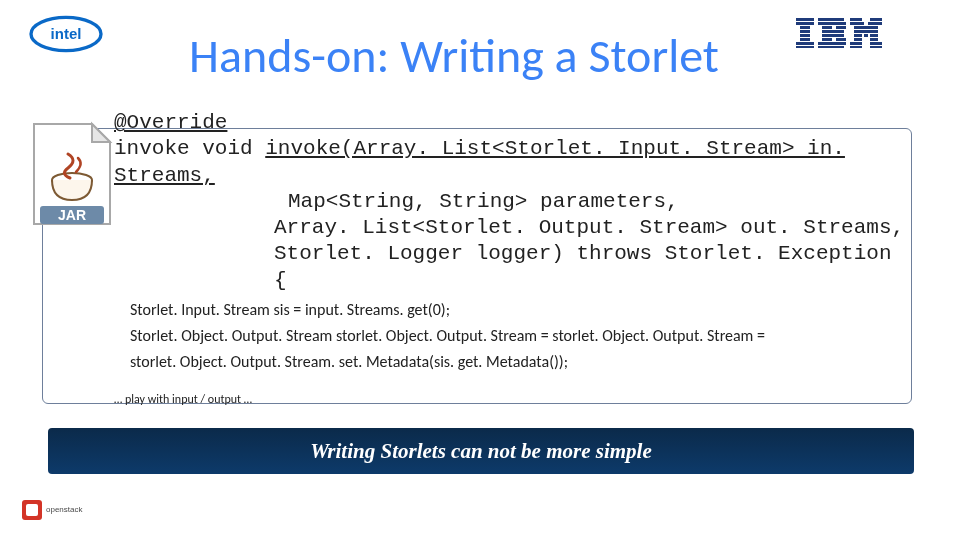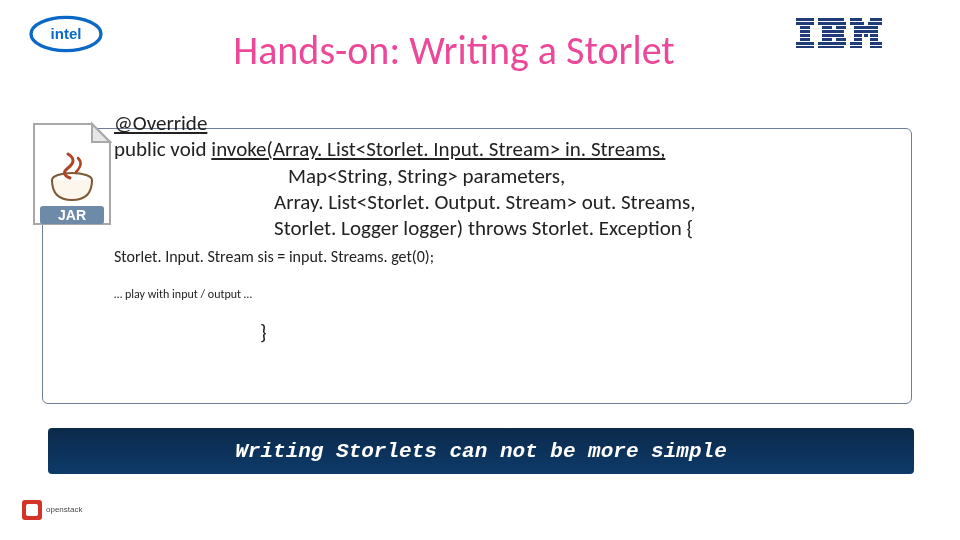--- a/index.html
+++ b/index.html
@@ -6,49 +6,49 @@
   html, body { width: 960px; height: 540px; background: #fff; font-family: "Segoe UI", Calibri, Arial, sans-serif; overflow: hidden; }
   .slide { position: relative; width: 908px; height: 540px; padding-left: 14px; }
 
   .intel-logo { position: absolute; left: 28px; top: 14px; }
   .intel-logo svg { width: 76px; height: 40px; }
 
   .ibm-logo { position: absolute; right: 26px; top: 18px; }
 
   .title {
     position: absolute; top: 26px; left: 0; right: 0;
-    text-align: center; font-size: 40px; font-weight: 400;
-    color: #ec4899; font-family: Calibri, "Segoe UI", Arial, sans-serif;
+    text-align: center; font-size: 48px; font-weight: 400;
+    color: #3b82f6; font-family: Calibri, "Segoe UI", Arial, sans-serif;
   }
 
   .code-block {
     position: absolute; left: 114px; top: 110px; width: 800px;
     font-family: Calibri, "Segoe UI", Arial, sans-serif;
     color: #222;
   }
 
-  .emph { font-size: 21px; line-height: 1.25; }
+  .emph { font-size: 21px; line-height: 1.25; font-family: Liberation Mono, monospace; }
   .emph .underline { text-decoration: underline; }
   .emph .in1 { padding-left: 160px; display: block; }
   .emph .in2 { padding-left: 174px; display: block; }
 
   .box {
     position: absolute; left: 42px; top: 128px; width: 870px; height: 276px;
     border: 1px solid #6e7f9b; border-radius: 6px; background: transparent;
   }
 
   .gradband {
     position: absolute; left: 43px; top: 129px; width: 868px; height: 40px;
     border-top-left-radius: 5px; border-top-right-radius: 5px;
     background: linear-gradient(to right, #3f5d85 0%, #6785a8 20%, #cfd9e6 55%, #f4f6fa 100%);
     z-index: -1;
   }
 
   .small {
-    font-size: 16px; line-height: 1.25; margin-top: 6px;
+    font-size: 16px; line-height: 1.25; margin-top: 6px; margin-left: 16px;
   }
   .small .in3 { padding-left: 72px; display: block; }
 
   .play {
     font-size: 12px; margin-top: 20px;
   }
 
   .closebrace {
     font-size: 21px; margin-top: 18px; padding-left: 146px;
   }
@@ -59,21 +59,21 @@
   .jar svg { width: 92px; height: 110px; }
 
   .banner {
     position: absolute; left: 48px; top: 428px; width: 866px; height: 46px;
     background: linear-gradient(to bottom, #0b2a4a 0%, #0d3a6a 100%);
     border-radius: 4px;
     display: flex; align-items: center; justify-content: center;
   }
   .banner span {
     color: #fff; font-style: italic; font-weight: 700; font-size: 21px;
-    font-family: Liberation Mono, monospace;
+    font-family: Liberation Serif, serif;
   }
 
   .openstack {
     position: absolute; left: 20px; bottom: 4px; width: 70px;
   }
   .openstack svg { width: 70px; height: 34px; }
 </style>
 </head>
 <body>
 
@@ -144,33 +144,35 @@
       <rect x="14" y="86" width="64" height="18" rx="3" fill="#6d8aa8"></rect>
       <text x="46" y="100" text-anchor="middle" font-family="Arial" font-size="14" font-weight="bold" fill="#ffffff">JAR</text>
     </svg>
   </div>
 
   <div class="code-block">
     <div class="emph">
       <span class="underline">@Override</span>
     </div>
     <div class="emph">
-      <span>public void </span><span class="underline">invoke(Array. List&lt;Storlet. Input. Stream&gt; in. Streams,</span>
+      <span>invoke void </span><span class="underline">invoke(Array. List&lt;Storlet. Input. Stream&gt; in. Streams,</span>
     </div>
     <div class="emph">
         <span class="in2">Map&lt;String, String&gt; parameters,</span>
       </div>
     <div class="emph">
         <span class="in1">Array. List&lt;Storlet. Output. Stream&gt; out. Streams,</span>
       </div>
     <div class="emph">
         <span class="in1">Storlet. Logger logger) throws Storlet. Exception {</span>
       </div>
 
     <div class="small">Storlet. Input. Stream sis = input. Streams. get(0);</div>
+    <div class="small">Storlet. Object. Output. Stream storlet. Object. Output. Stream = storlet. Object. Output. Stream =</div>
+    <div class="small">storlet. Object. Output. Stream. set. Metadata(sis. get. Metadata());</div>
 
     <div class="play">… play with input / output …</div>
 
     <div class="closebrace">}</div>
   </div>
 
   <div class="banner">
     <span>Writing Storlets can not be more simple</span>
   </div>
 

